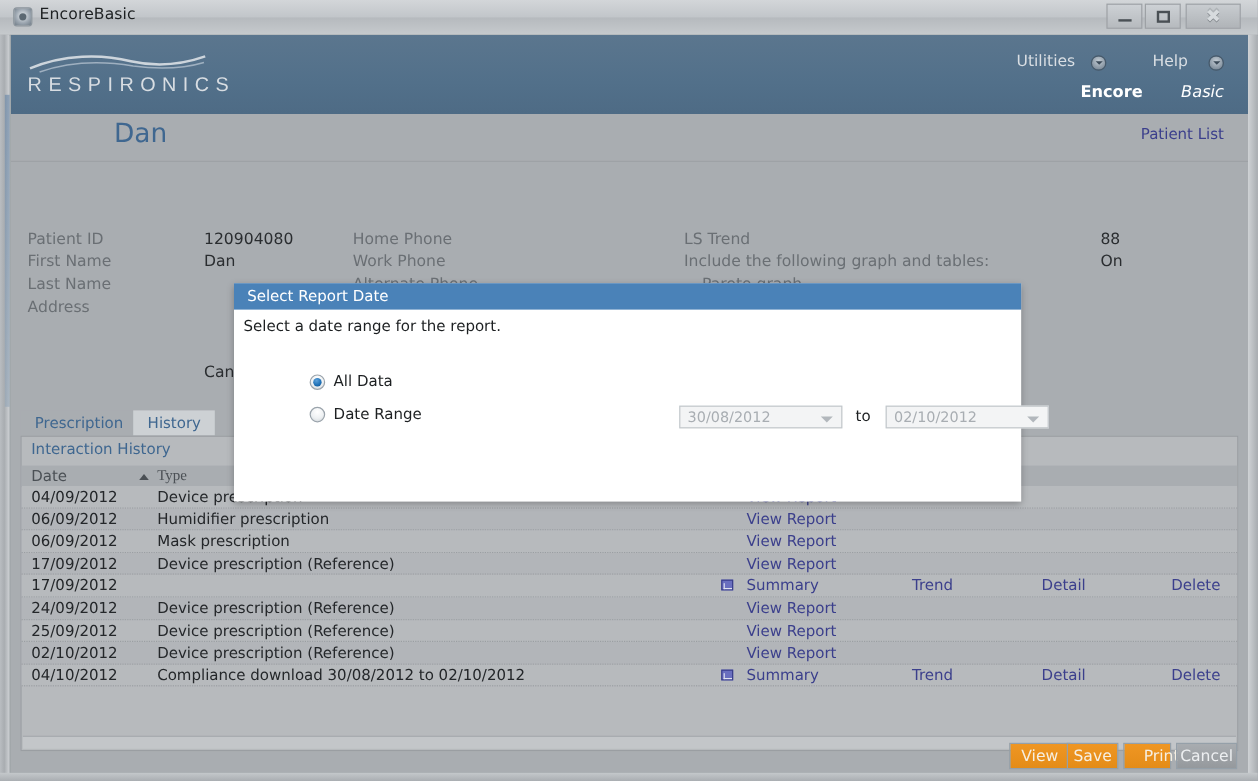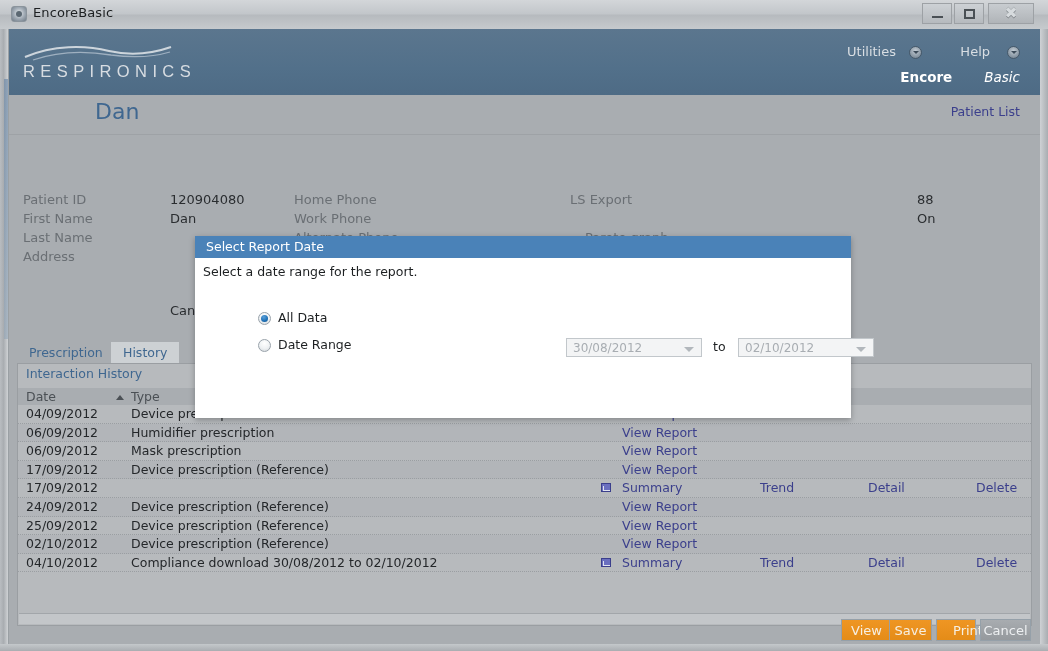--- a/index.html
+++ b/index.html
@@ -308,21 +308,22 @@
 
       <div class="det-value" style="left:161px; top:58px;">120904080</div>
       <div class="det-value" style="left:161px; top:77px;">Dan</div>
       <div class="det-value" style="left:161px; top:169px;">Canada</div>
 
       <div class="det-label" style="left:285px; top:58px;">Home Phone</div>
       <div class="det-label" style="left:285px; top:77px;">Work Phone</div>
       <div class="det-label" style="left:285px; top:96px;">Alternate Phone</div>
       <div class="det-label" style="left:285px; top:115px;">E-mail</div>
 
-      <div class="det-label" style="left:561px; top:58px;">LS Export</div>
+      <div class="det-label" style="left:561px; top:58px;">LS Trend</div>
+      <div class="det-label" style="left:561px; top:77px;">Include the following graph and tables:</div>
       <div class="det-sub" style="left:576px; top:96px;">Pareto graph</div>
       <div class="det-sub" style="left:576px; top:115px;">Summary of daily events table</div>
 
       <div class="det-value" style="left:908px; top:58px;">88</div>
       <div class="det-value" style="left:908px; top:77px;">On</div>
 
       <div class="action-btn" style="left:843px; width:56px;">Delete</div>
       <div class="action-btn" style="left:905px; width:58px;">Export</div>
       <div class="action-btn" style="left:969px; width:46px;">Edit</div>
     </div>
@@ -331,21 +332,21 @@
       <div class="tab inactive" style="left:0;">Prescription</div>
       <div class="tab active" style="left:94px;">History</div>
     </div>
 
     <div id="table-panel">
       <div id="table-caption">Interaction History</div>
 
       <div id="table-header">
         <div class="th" style="left:8px;">Date</div>
         <div id="sort-arrow"></div>
-        <div class="th" style="left:113px;">Type</div>
+        <div class="th" style="left:113px;font-family:Liberation Serif, serif;">Type</div>
       </div>
 
       <div id="rows">
           <div class="trow odd">
             <span class="cell c-date">04/09/2012</span>
             <span class="cell c-type">Device prescription</span>
             <span class="cell lnk c-a">View Report</span>
           </div>
           <div class="trow even">
             <span class="cell c-date">06/09/2012</span>

